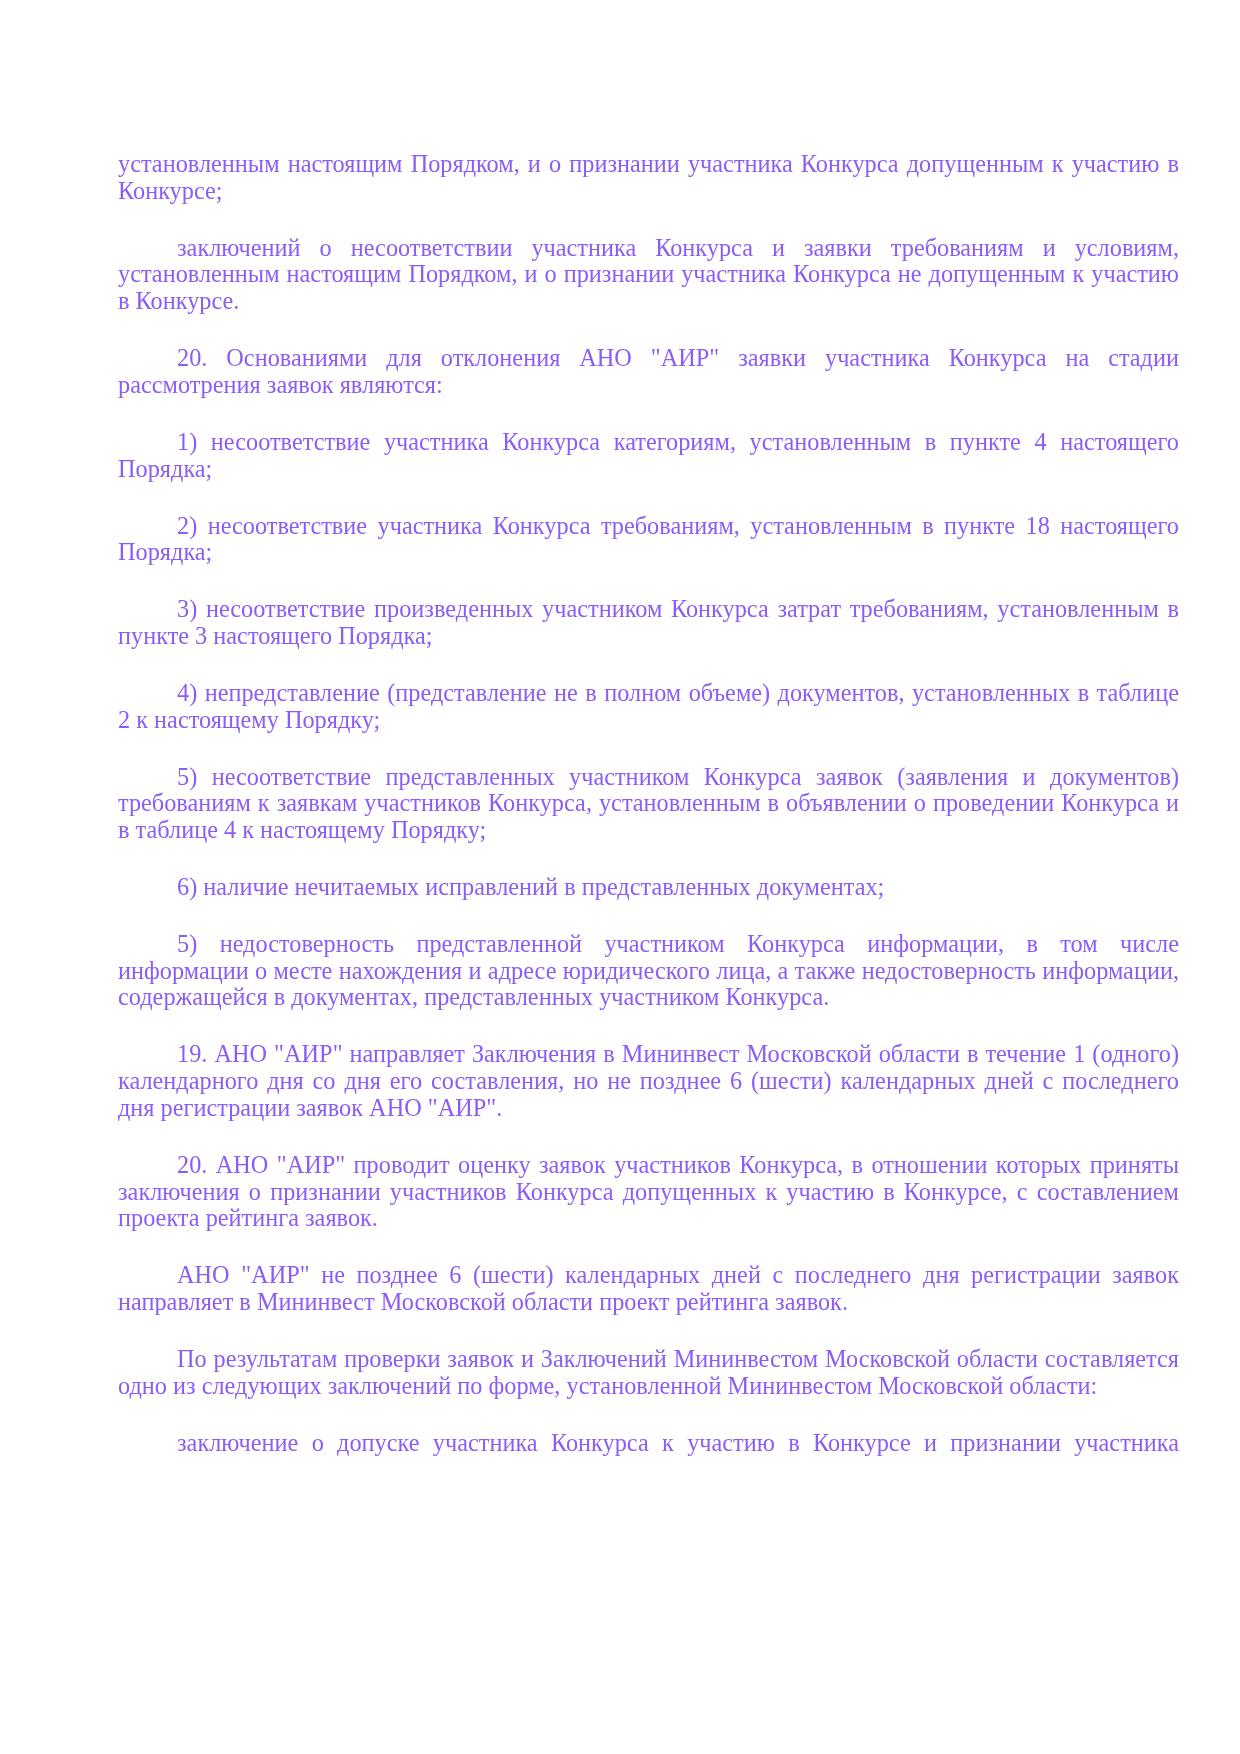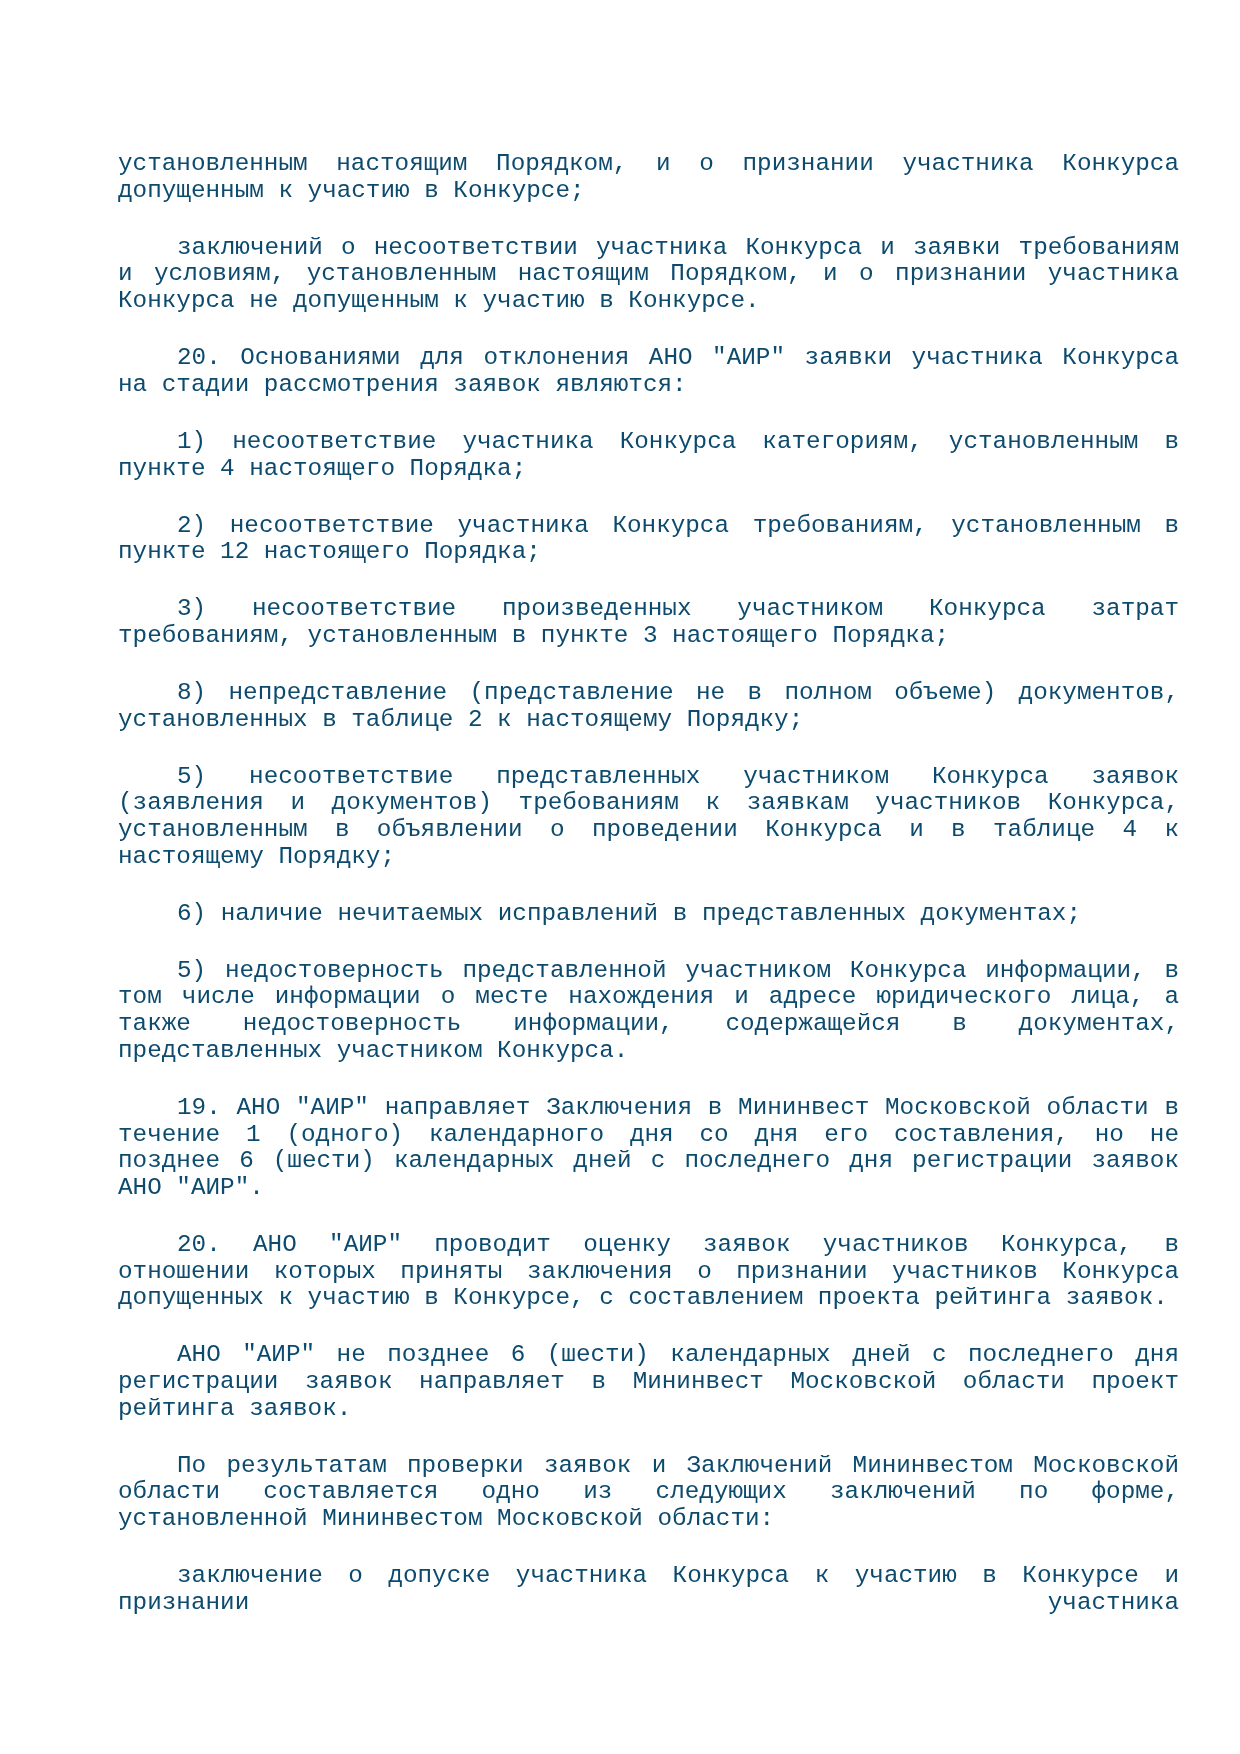--- a/index.html
+++ b/index.html
@@ -19,24 +19,24 @@
       top: 0;
       width: 1240px;
       height: 1754px;
       background: #ffffff;
     }
     .text-block {
       position: absolute;
       left: 118px;
       top: 151px;
       width: 1061px;
-      font-family: Liberation Mono, monospace;
+      font-family: Liberation Serif, serif;
       font-size: 24.3px;
       line-height: 26.7px;
-      color: #0c4a6e;
+      color: #8b5cf6;
     }
     .para {
       margin: 0 0 30.3px 0;
       text-align: justify;
       text-indent: 59px;
     }
     .para.no-indent {
       text-indent: 0;
     }
     .para.last-line-full {
@@ -46,23 +46,23 @@
   </style>
 </head>
 <body>
 
 <div class="page">
   <div class="text-block">
     <p class="para no-indent">установленным настоящим Порядком, и о признании участника Конкурса допущенным к участию в Конкурсе;</p>
     <p class="para">заключений о несоответствии участника Конкурса и заявки требованиям и условиям, установленным настоящим Порядком, и о признании участника Конкурса не допущенным к участию в Конкурсе.</p>
     <p class="para">20. Основаниями для отклонения АНО "АИР" заявки участника Конкурса на стадии рассмотрения заявок являются:</p>
     <p class="para">1) несоответствие участника Конкурса категориям, установленным в пункте 4 настоящего Порядка;</p>
-    <p class="para">2) несоответствие участника Конкурса требованиям, установленным в пункте 12 настоящего Порядка;</p>
+    <p class="para">2) несоответствие участника Конкурса требованиям, установленным в пункте 18 настоящего Порядка;</p>
     <p class="para">3) несоответствие произведенных участником Конкурса затрат требованиям, установленным в пункте 3 настоящего Порядка;</p>
-    <p class="para">8) непредставление (представление не в полном объеме) документов, установленных в таблице 2 к настоящему Порядку;</p>
+    <p class="para">4) непредставление (представление не в полном объеме) документов, установленных в таблице 2 к настоящему Порядку;</p>
     <p class="para">5) несоответствие представленных участником Конкурса заявок (заявления и документов) требованиям к заявкам участников Конкурса, установленным в объявлении о проведении Конкурса и в таблице 4 к настоящему Порядку;</p>
     <p class="para">6) наличие нечитаемых исправлений в представленных документах;</p>
     <p class="para">5) недостоверность представленной участником Конкурса информации, в том числе информации о месте нахождения и адресе юридического лица, а также недостоверность информации, содержащейся в документах, представленных участником Конкурса.</p>
     <p class="para">19. АНО "АИР" направляет Заключения в Мининвест Московской области в течение 1 (одного) календарного дня со дня его составления, но не позднее 6 (шести) календарных дней с последнего дня регистрации заявок АНО "АИР".</p>
     <p class="para">20. АНО "АИР" проводит оценку заявок участников Конкурса, в отношении которых приняты заключения о признании участников Конкурса допущенных к участию в Конкурсе, с составлением проекта рейтинга заявок.</p>
     <p class="para">АНО "АИР" не позднее 6 (шести) календарных дней с последнего дня регистрации заявок направляет в Мининвест Московской области проект рейтинга заявок.</p>
     <p class="para">По результатам проверки заявок и Заключений Мининвестом Московской области составляется одно из следующих заключений по форме, установленной Мининвестом Московской области:</p>
     <p class="para last-line-full">заключение о допуске участника Конкурса к участию в Конкурсе и признании участника</p>
   </div>
 </div>

